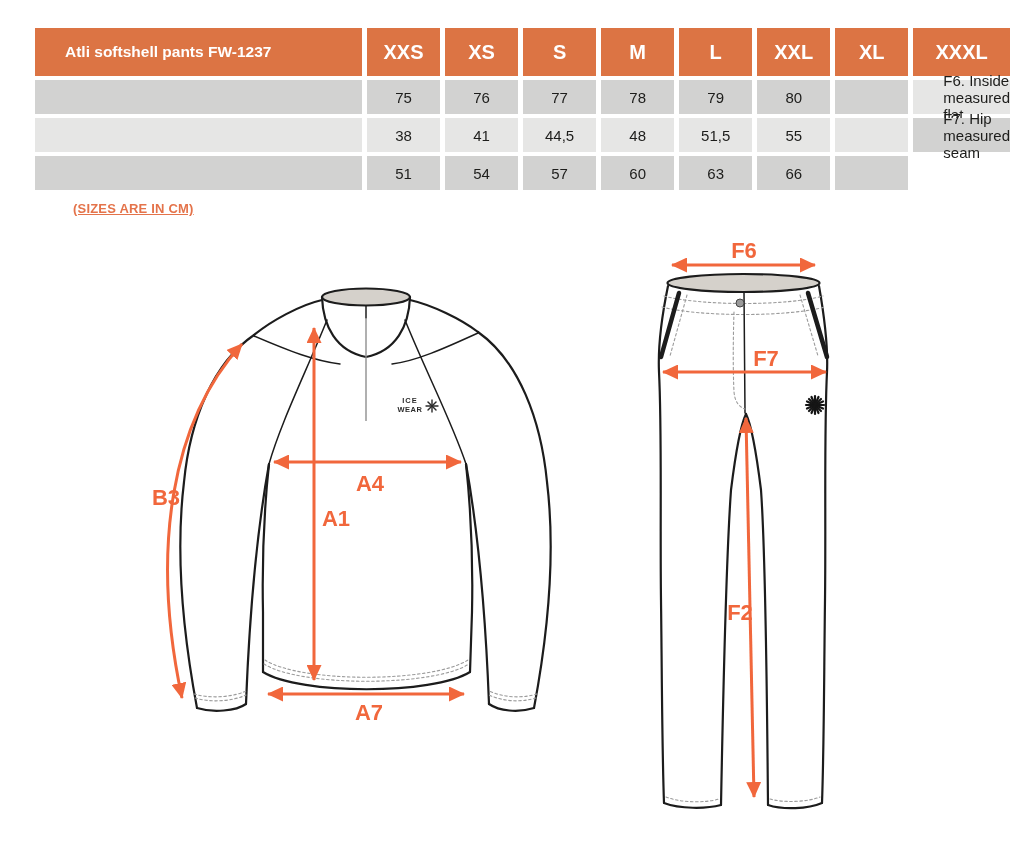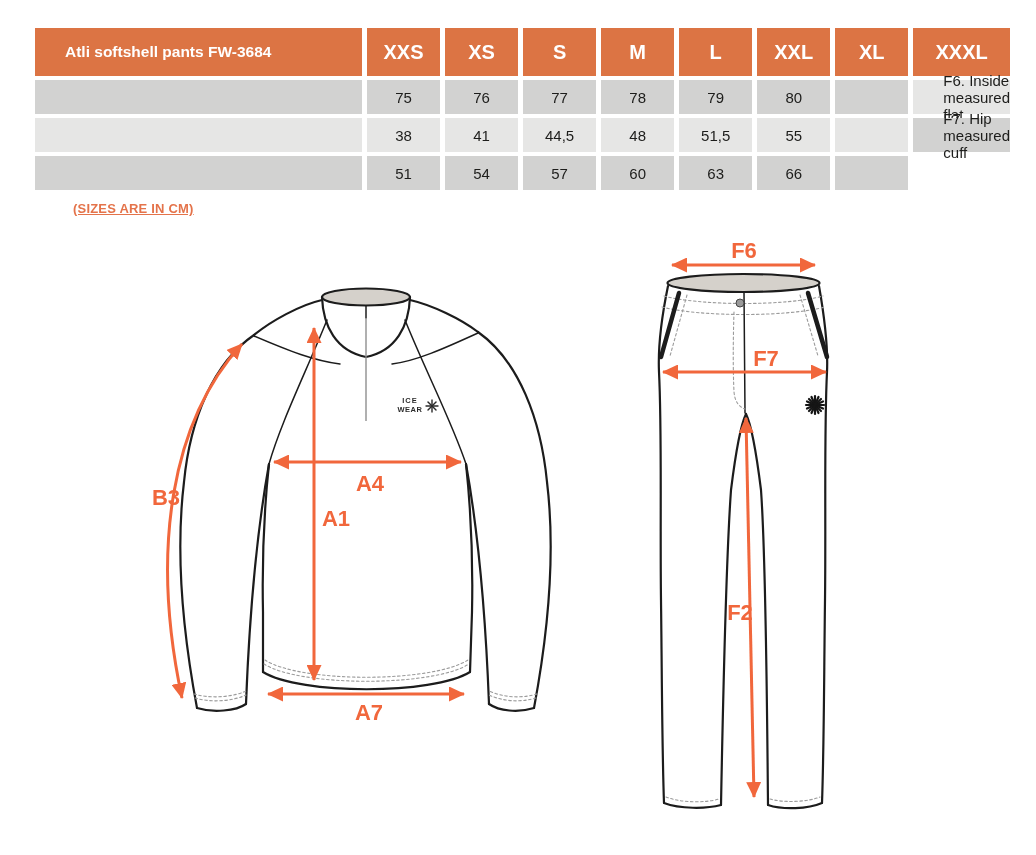--- a/index.html
+++ b/index.html
@@ -33,21 +33,21 @@
   .flake{stroke:#151515;stroke-width:2.2;stroke-linecap:round;}
   .flake-s{stroke:#2a2a2a;stroke-width:1.4;stroke-linecap:round;}
 </style>
 </head>
 <body>
 
 <div id="stage">
 
   <div class="size-table">
 
-    <div class="cell hdr first">Atli softshell pants FW-3684</div>
+    <div class="cell hdr first">Atli softshell pants FW-1237</div>
     <div class="cell hdr">XXS</div>
     <div class="cell hdr">XS</div>
     <div class="cell hdr">S</div>
     <div class="cell hdr">M</div>
     <div class="cell hdr">L</div>
     <div class="cell hdr">XXL</div>
     <div class="cell hdr">XL</div>
     <div class="cell hdr">XXXL</div>
 
     <div class="cell row-a"></div>
@@ -62,21 +62,21 @@
     <div class="cell lbl row-b">F6. Inside measured flat</div>
     <div class="cell row-b"></div>
     <div class="cell row-b">38</div>
     <div class="cell row-b">41</div>
     <div class="cell row-b">44,5</div>
     <div class="cell row-b">48</div>
     <div class="cell row-b">51,5</div>
     <div class="cell row-b">55</div>
     <div class="cell row-b"></div>
 
-    <div class="cell lbl row-a">F7. Hip measured cuff</div>
+    <div class="cell lbl row-a">F7. Hip measured seam</div>
     <div class="cell row-a"></div>
     <div class="cell row-a">51</div>
     <div class="cell row-a">54</div>
     <div class="cell row-a">57</div>
     <div class="cell row-a">60</div>
     <div class="cell row-a">63</div>
     <div class="cell row-a">66</div>
     <div class="cell row-a"></div>
   </div>
 

